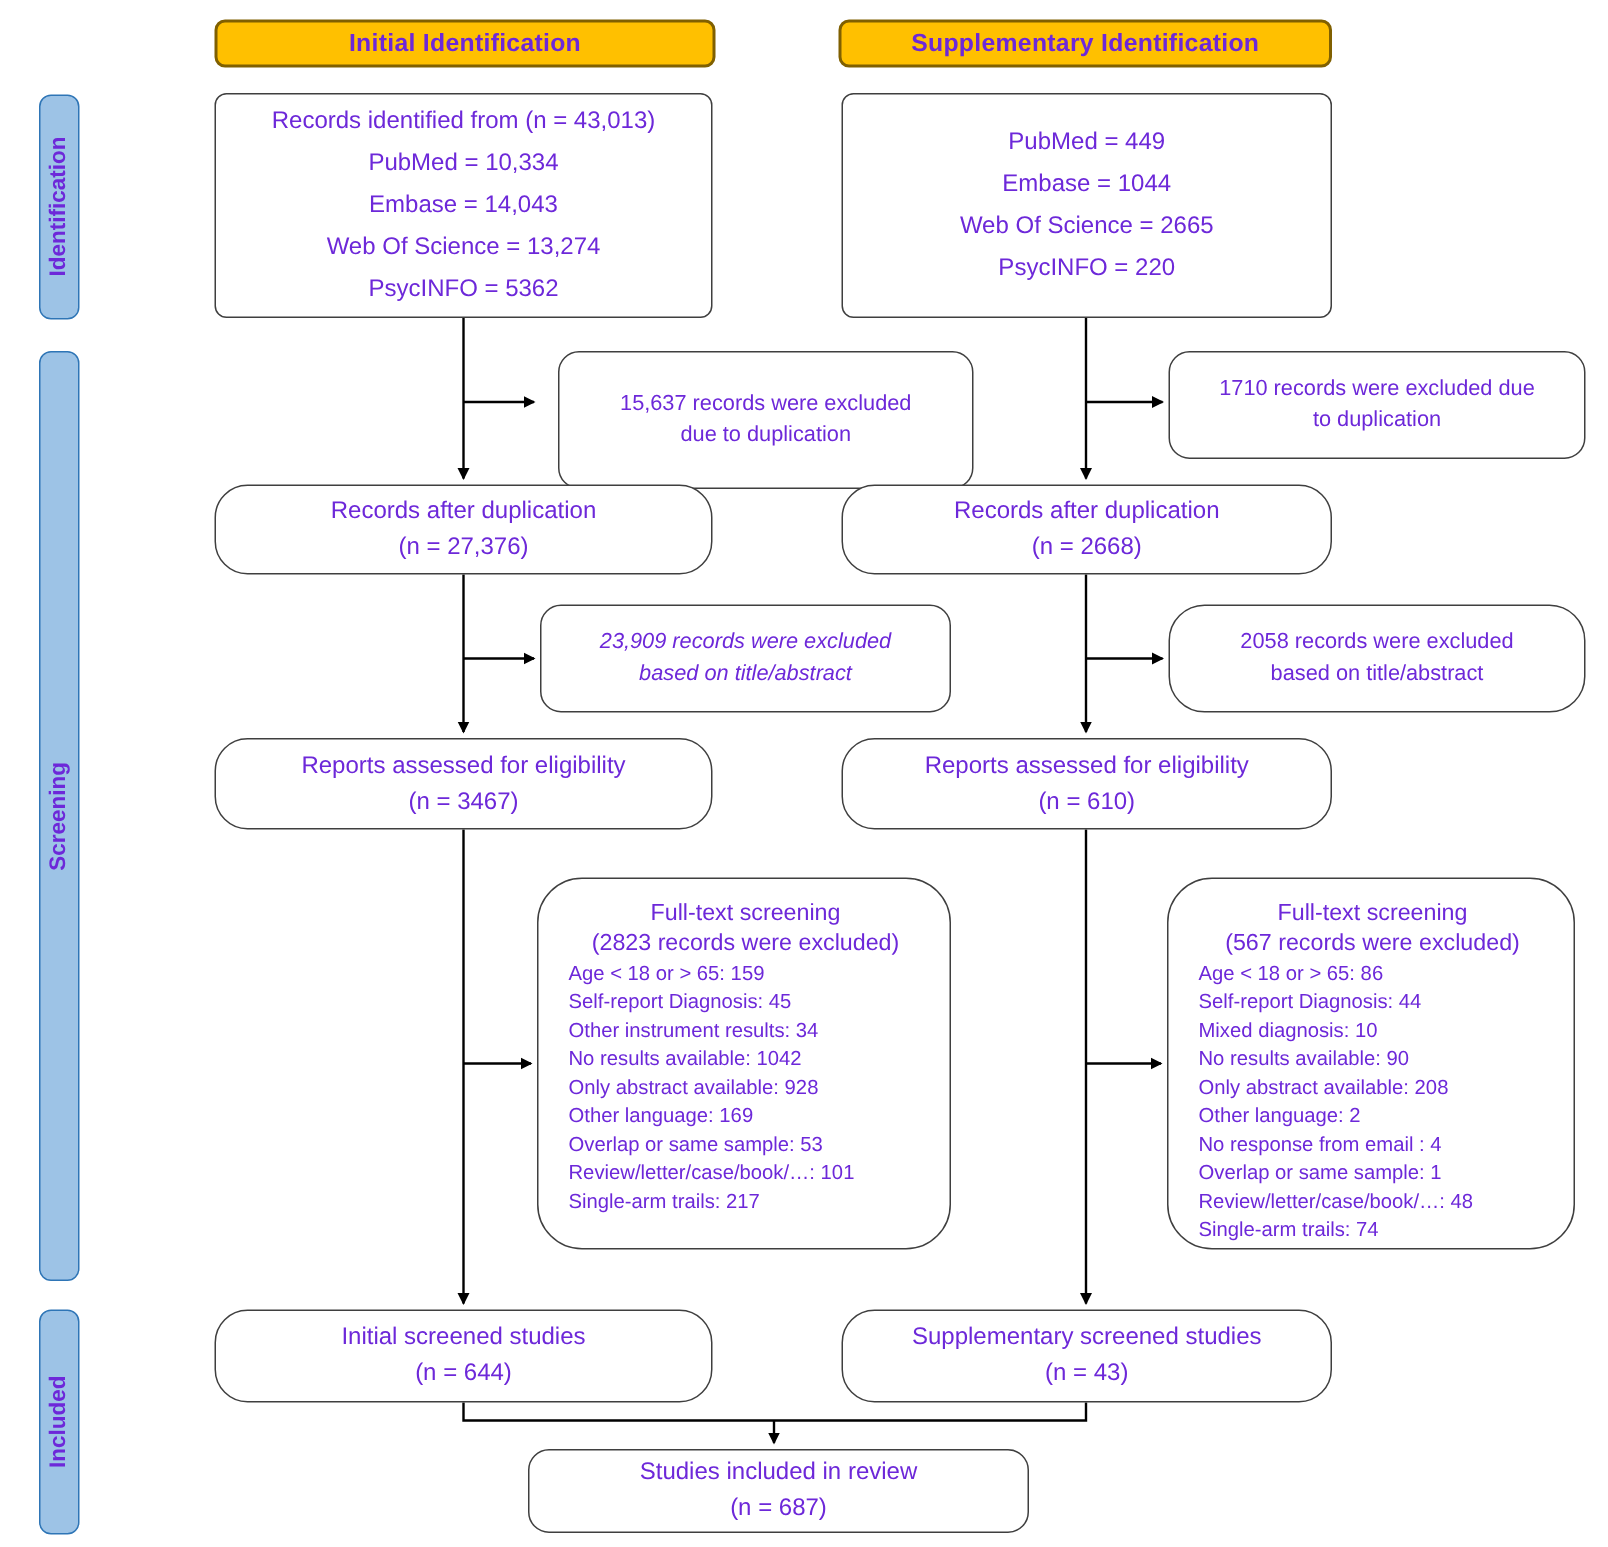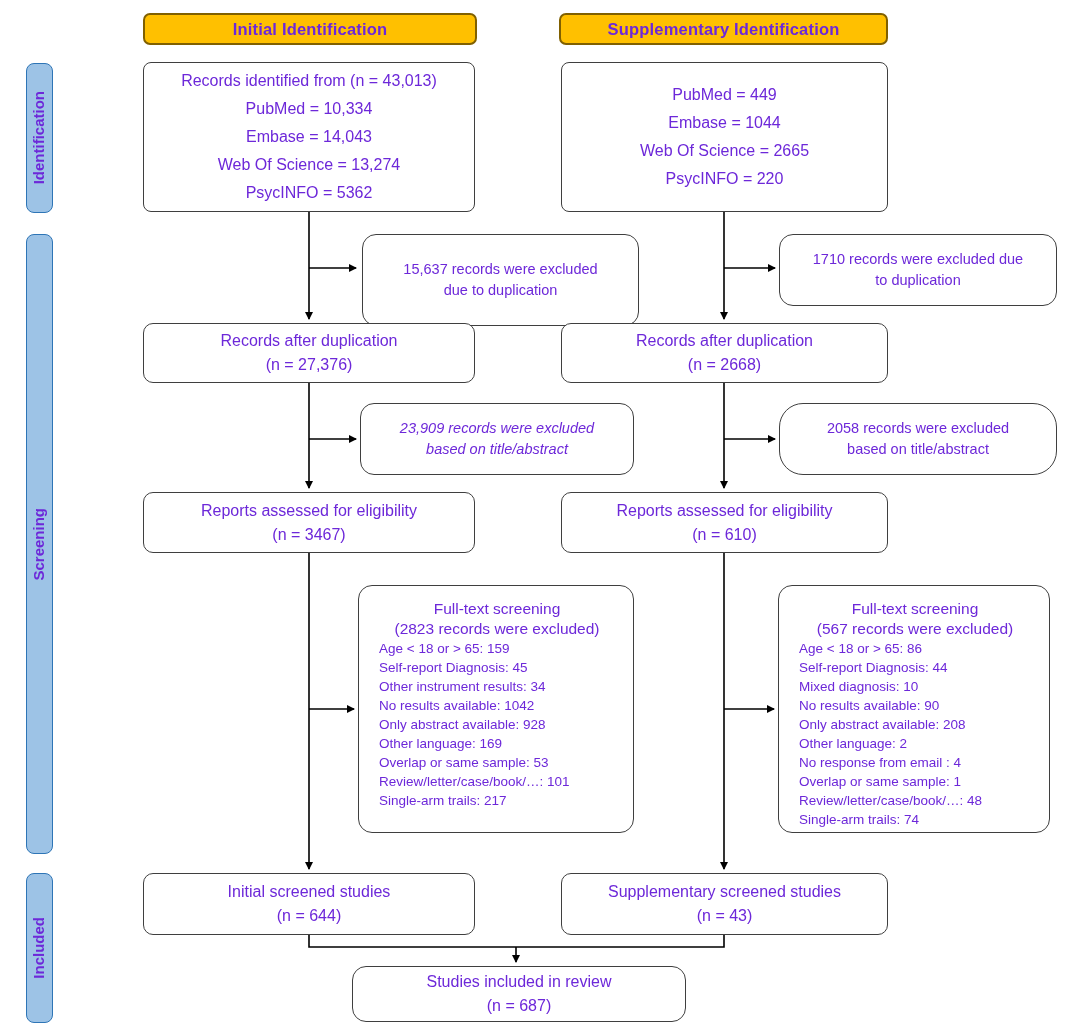--- a/index.html
+++ b/index.html
@@ -2,28 +2,28 @@
 <html><head>
 <meta charset="utf-8">
 <style>
   html,body{margin:0;padding:0;background:#fff;}
   #canvas{
     position:relative;width:1072px;height:1031px;background:#fff;
     font-family:"Liberation Sans", sans-serif;color:#6d28d9;overflow:hidden;
   }
   #arrows{position:absolute;left:0;top:0;width:1072px;height:1031px;}
   .box{
-    position:absolute;background:#fff;border:1.6px solid #3f3f3f;border-radius:10px;
+    position:absolute;background:#fff;border:1.6px solid #3f3f3f;border-radius:22px;
     display:flex;flex-direction:column;justify-content:center;align-items:center;
     text-align:center;font-size:16px;line-height:1.5;box-sizing:border-box;
   }
   .big{border-radius:8px;line-height:1.75;}
   .small{border-radius:14px;font-size:14.5px;line-height:1.45;}
   .fulltext{
-    border-radius:14px;justify-content:flex-start;align-items:stretch;
+    border-radius:30px;justify-content:flex-start;align-items:stretch;
     padding:13px 18px 0 20px;text-align:left;font-size:13.5px;line-height:19px;
   }
   .fulltext .ft-title,.fulltext .ft-subtitle{text-align:center;font-size:15.5px;line-height:20px;}
   .header{
     background:#FFC000;border:2px solid #806000;border-radius:7px;
     font-weight:bold;font-size:16.5px;letter-spacing:.2px;
   }
   .sidebar{
     background:#9DC3E6;border:1.6px solid #2E75B6;border-radius:8px;
     font-weight:bold;font-size:15px;
@@ -88,21 +88,21 @@
     <div>Web Of Science = 13,274</div>
     <div>PsycINFO = 5362</div>
   </div>
   <div class="box big" style="left:561px;top:62px;width:327px;height:150px;">
     <div>PubMed = 449</div>
     <div>Embase = 1044</div>
     <div>Web Of Science = 2665</div>
     <div>PsycINFO = 220</div>
   </div>
 
-  <div class="box small" style="left:362px;top:234px;width:277px;height:92px;">
+  <div class="box small" style="left:372px;top:234px;width:277px;height:92px;">
     <div>15,637 records were excluded</div>
     <div>due to duplication</div>
   </div>
   <div class="box small" style="left:779px;top:234px;width:278px;height:72px;">
     <div>1710 records were excluded due</div>
     <div>to duplication</div>
   </div>
 
   <div class="box" style="left:143px;top:323px;width:332px;height:60px;">
     <div>Records after duplication</div>

